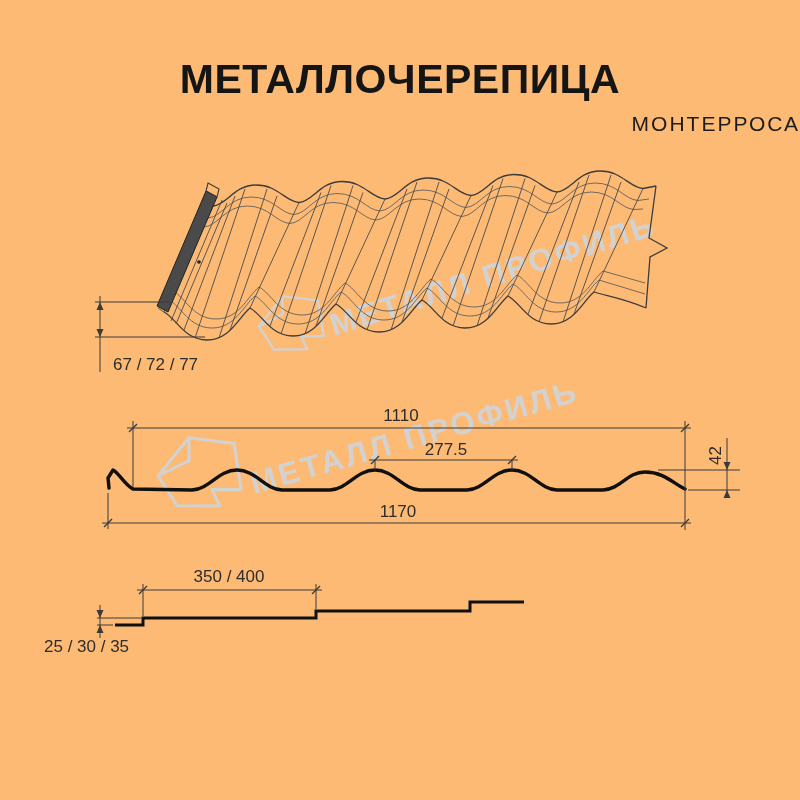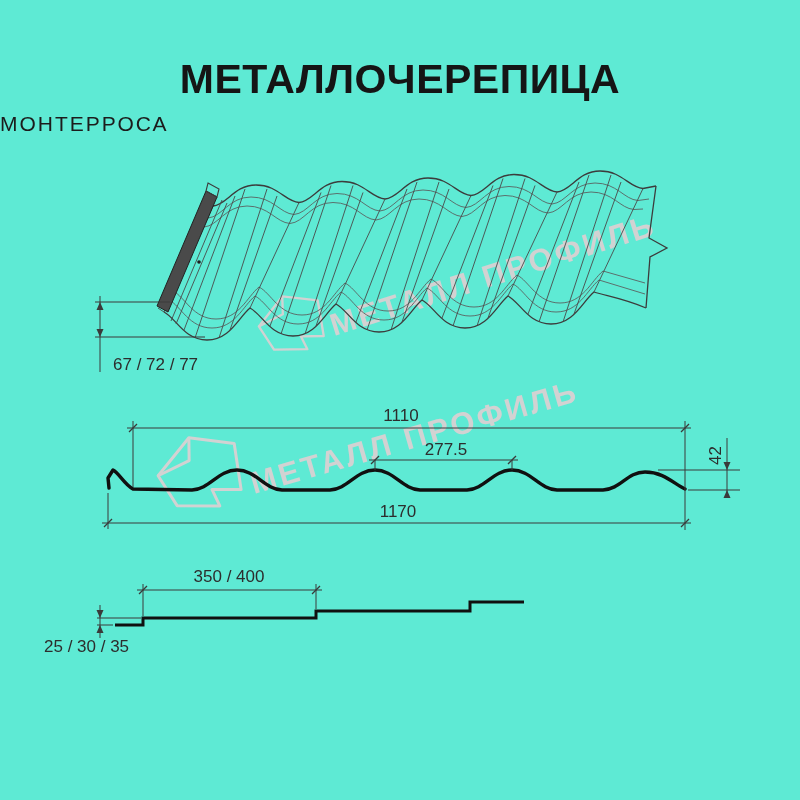--- a/index.html
+++ b/index.html
@@ -1,20 +1,20 @@
 <!DOCTYPE html>
 <html><head>
 <meta charset="utf-8">
 <style>
   html,body{margin:0;padding:0;background:#ffffff;}
-  .page{position:relative;width:800px;height:800px;background:#5eead4;overflow:hidden;
+  .page{position:relative;width:800px;height:800px;background:#fdba74;overflow:hidden;
         font-family:"Liberation Sans",sans-serif;}
   .title{position:absolute;left:0;top:56px;width:800px;text-align:center;
          font-size:41px;font-weight:900;letter-spacing:.5px;color:#151515;white-space:nowrap;}
-  .subtitle{position:absolute;left:0;top:112px;width:800px;text-align:left;
+  .subtitle{position:absolute;left:0;top:112px;width:800px;text-align:right;
          font-size:21px;font-weight:500;letter-spacing:2px;color:#1c1c1c;white-space:nowrap;}
   svg{position:absolute;left:0;top:0;}
   .thin{stroke:#3c3c3c;stroke-width:1;fill:none;}
   .hair{stroke:#4a4a4a;stroke-width:.9;fill:none;}
   .band{stroke:#5a5a5a;stroke-width:.85;fill:none;}
   .dim{stroke:#3a3a3a;stroke-width:1;fill:none;}
   .tick{stroke:#3a3a3a;stroke-width:1.3;fill:none;}
   .arrow{fill:#3a3a3a;stroke:none;}
   .thick{stroke:#101010;stroke-width:3.4;fill:none;stroke-linejoin:round;stroke-linecap:round;}
   .step{stroke:#101010;stroke-width:3;fill:none;stroke-linejoin:miter;}

